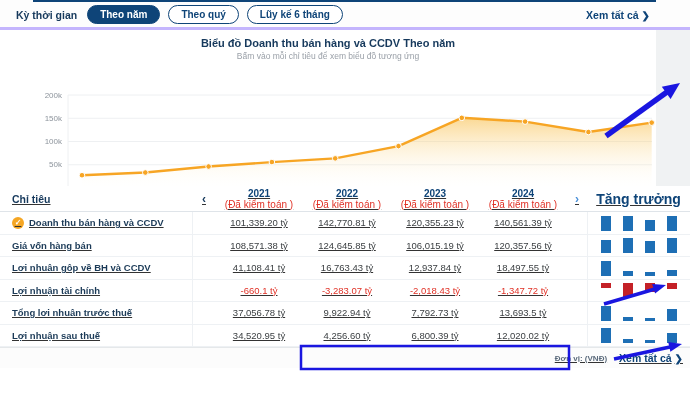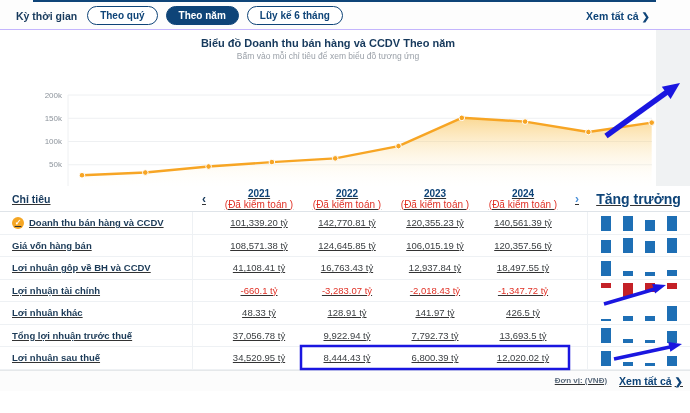--- a/index.html
+++ b/index.html
@@ -8,21 +8,21 @@
     font-family: "Liberation Sans", sans-serif;
     background:#ffffff; position:relative; overflow:hidden;
     color:#333;
   }
   
   .top-accent { position:absolute; left:33px; top:0; width:623px; height:2px; background:#0e4478; z-index:3; }
   .right-gutter { position:absolute; right:0; top:0; width:34px; height:186px; background:#f0f2f3; z-index:1; }
   .topbar {
     position:absolute; left:0; top:0; width:690px; height:30px;
     display:flex; align-items:center; padding:2px 40px 0 16px;
-    background:#fdfdfd; border-bottom:1px solid #c4b5fd; z-index:2;
+    background:#fdfdfd; border-bottom:3px solid #c4b5fd; z-index:2;
   }
   .topbar-label { font-size:10.5px; font-weight:bold; color:#16395c; margin-right:10px; }
   .pill {
     border:1.5px solid #0e4478; color:#0e4478; background:#fff;
     font-size:10px; font-weight:bold; border-radius:12px;
     padding:3px 12px; margin-right:8px; cursor:pointer; white-space:nowrap;
   }
   .pill.active { background:#0e4478; color:#fff; }
   .view-all { margin-left:auto; font-size:10.5px; font-weight:bold; color:#0e4478; cursor:pointer; white-space:nowrap; }
   .view-all .chev { font-size:10px; margin-left:3px; }
@@ -66,22 +66,22 @@
   .overlay { position:absolute; left:0; top:0; z-index:5; pointer-events:none; }
 </style>
 </head>
 <body>
 
 <div class="top-accent"></div>
 <div class="right-gutter"></div>
 
 <div class="topbar">
   <span class="topbar-label">Kỳ thời gian</span>
+  <span class="pill active">Theo năm</span>
   <span class="pill">Theo quý</span>
-  <span class="pill active">Theo năm</span>
   <span class="pill">Lũy kế 6 tháng</span>
   <span class="view-all">
     <span>Xem tất cả</span><span class="chev">❯</span>
   </span>
 </div>
 
 <div class="chart-section">
   <div class="chart-title">Biểu đồ Doanh thu bán hàng và CCDV Theo năm</div>
   <div class="chart-subtitle">Bấm vào mỗi chỉ tiêu để xem biểu đồ tương ứng</div>
   <svg class="chart-svg" width="690" height="125" viewBox="0 0 690 125" id="chart-svg">
@@ -226,37 +226,20 @@
         <div></div>
         <div class="growth-cell">
           <div class="gbar gneg" style="height: 5px;"></div>
           <div class="gbar gneg" style="height: 14px;"></div>
           <div class="gbar gneg" style="height: 9px;"></div>
           <div class="gbar gneg" style="height: 6px;"></div>
         </div>
       </div>
       <div class="trow">
         <div class="label-cell">
-          <span>Lợi nhuận khác</span>
-        </div>
-        <div></div>
-        <div class="cell val">48.33 tỷ</div>
-        <div class="cell val">128.91 tỷ</div>
-        <div class="cell val">141.97 tỷ</div>
-        <div class="cell val">426.5 tỷ</div>
-        <div></div>
-        <div class="growth-cell">
-          <div class="gbar gpos" style="height: 2px;"></div>
-          <div class="gbar gpos" style="height: 5px;"></div>
-          <div class="gbar gpos" style="height: 5px;"></div>
-          <div class="gbar gpos" style="height: 15px;"></div>
-        </div>
-      </div>
-      <div class="trow">
-        <div class="label-cell">
           <span>Tổng lợi nhuận trước thuế</span>
         </div>
         <div></div>
         <div class="cell val">37,056.78 tỷ</div>
         <div class="cell val">9,922.94 tỷ</div>
         <div class="cell val">7,792.73 tỷ</div>
         <div class="cell val">13,693.5 tỷ</div>
         <div></div>
         <div class="growth-cell">
           <div class="gbar gpos" style="height: 15px;"></div>
@@ -264,21 +247,21 @@
           <div class="gbar gpos" style="height: 3px;"></div>
           <div class="gbar gpos" style="height: 12px;"></div>
         </div>
       </div>
       <div class="trow">
         <div class="label-cell">
           <span>Lợi nhuận sau thuế</span>
         </div>
         <div></div>
         <div class="cell val">34,520.95 tỷ</div>
-        <div class="cell val">8,444.43 tỷ</div>
+        <div class="cell val">4,256.60 tỷ</div>
         <div class="cell val">6,800.39 tỷ</div>
         <div class="cell val">12,020.02 tỷ</div>
         <div></div>
         <div class="growth-cell">
           <div class="gbar gpos" style="height: 15px;"></div>
           <div class="gbar gpos" style="height: 4px;"></div>
           <div class="gbar gpos" style="height: 3px;"></div>
           <div class="gbar gpos" style="height: 10px;"></div>
         </div>
       </div>

